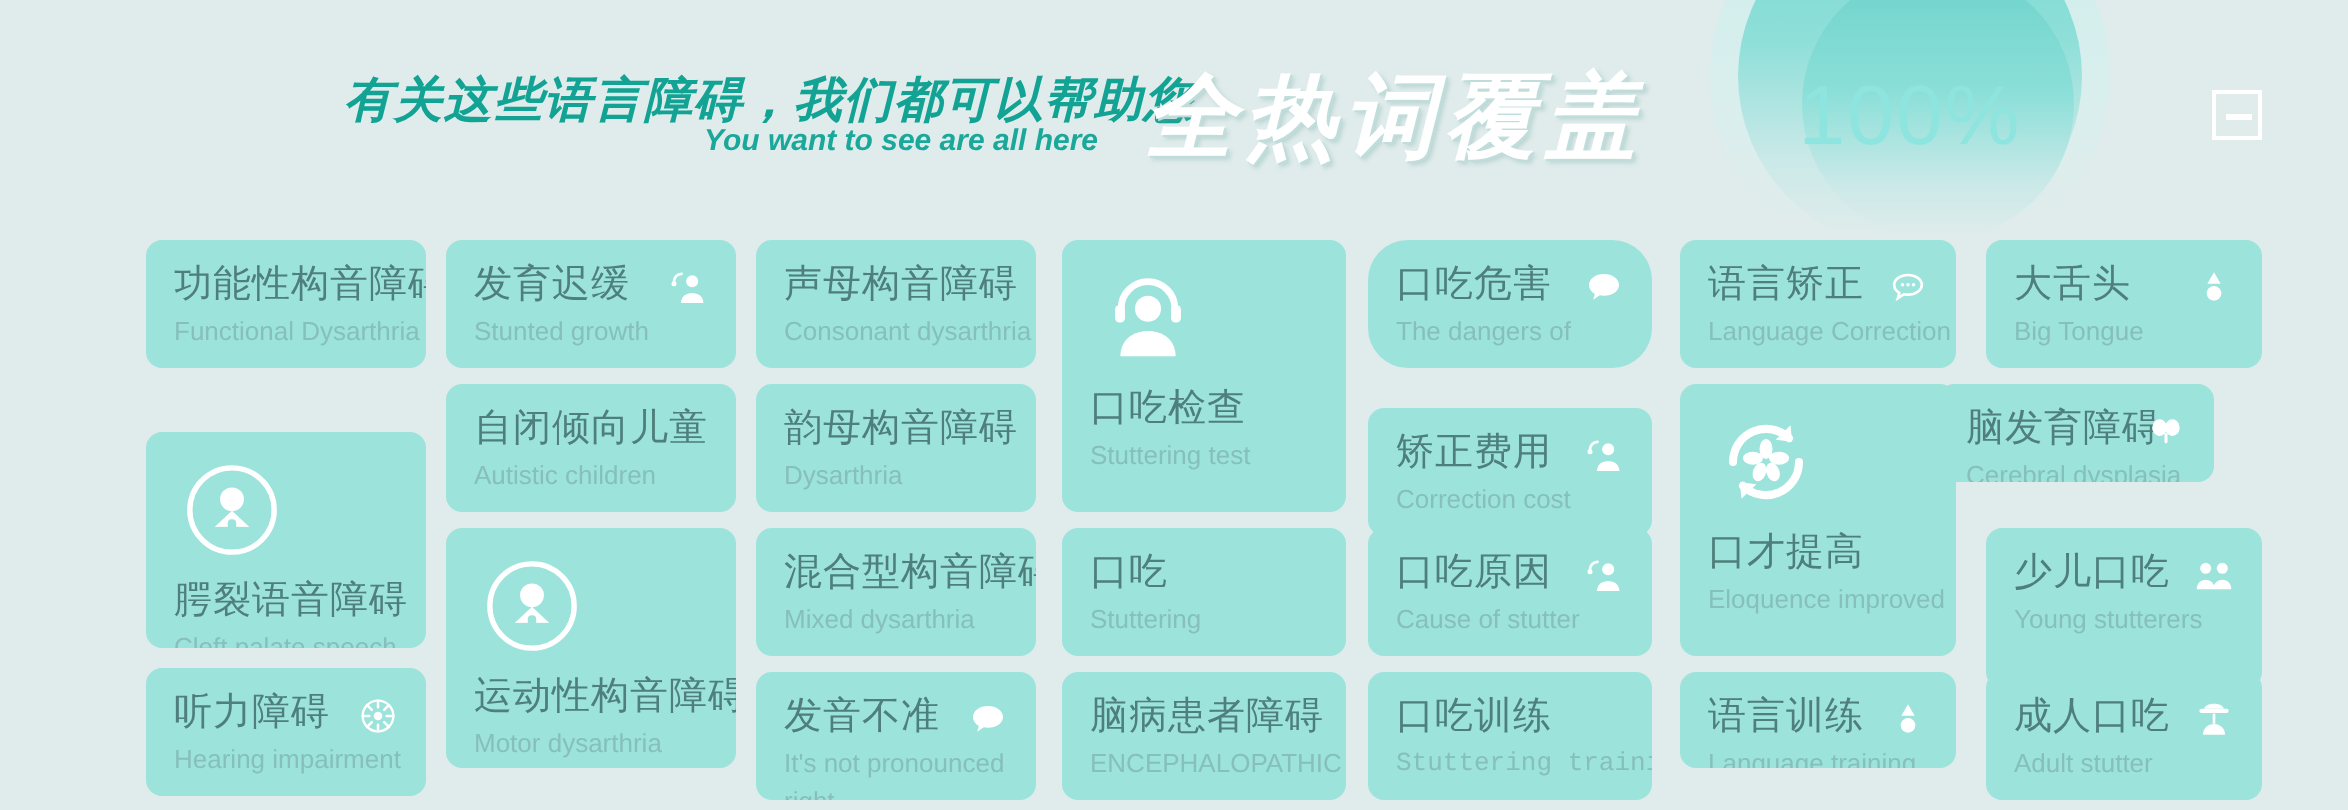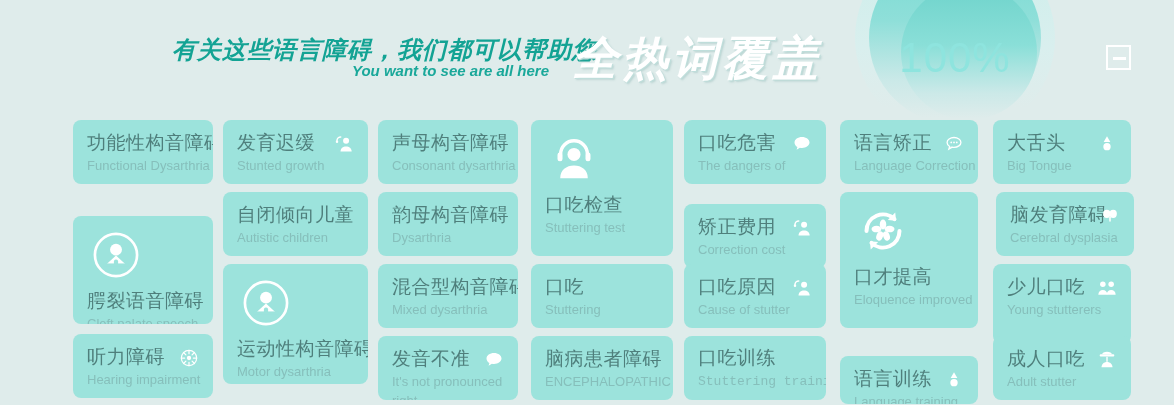--- a/index.html
+++ b/index.html
@@ -182,21 +182,21 @@
         <div class="en">Stuttering test</div>
       </div>
       <div class="tile" style="left: 531px; top: 152px; width: 142px; height: 64px;">
         <div class="cn">口吃</div>
         <div class="en">Stuttering</div>
       </div>
       <div class="tile" style="left: 531px; top: 224px; width: 142px; height: 64px;">
         <div class="cn">脑病患者障碍</div>
         <div class="en">ENCEPHALOPATHIC</div>
       </div>
-      <div class="tile" style="left: 684px; top: 8px; width: 142px; height: 64px;">
+      <div class="tile" style="left: 684px; top: 8px; width: 142px; height: 64px; border-radius: 20px;">
         <svg width="20" height="20" viewBox="0 0 24 24" class="corner">
           <path d="M12 3.6c5 0 9 2.9 9 6.6 0 3.6-4 6.5-9 6.5-.9 0-1.7-.1-2.5-.3l-4 2.6 1-3.4C4.3 14.4 3 12.4 3 10.2c0-3.7 4-6.6 9-6.6z" fill="#ffffff"></path>
         </svg>
         <div class="cn">口吃危害</div>
         <div class="en">The dangers of</div>
       </div>
       <div class="tile" style="left: 684px; top: 80px; width: 142px; height: 64px; margin-top: 12px;">
         <svg width="20" height="20" viewBox="0 0 24 24" class="corner">
           <path d="M3.5 8.5c0-3 2.2-5 4.6-5" fill="none" stroke="#ffffff" stroke-width="1.7" stroke-linecap="round"></path>
           <circle cx="3.6" cy="9.4" r="1.5" fill="#ffffff"></circle>
@@ -238,37 +238,37 @@
           <path d="M5.6 21.6l-.4-4.3 4.3.5z" fill="#ffffff"></path>
           <ellipse cx="12" cy="8.6" rx="1.7" ry="2.6" fill="#ffffff"></ellipse>
           <ellipse cx="15.4" cy="11" rx="2.6" ry="1.7" fill="#ffffff"></ellipse>
           <ellipse cx="8.6" cy="11" rx="2.6" ry="1.7" fill="#ffffff"></ellipse>
           <ellipse cx="10.3" cy="14.6" rx="1.7" ry="2.5" transform="rotate(20 10.3 14.6)" fill="#ffffff"></ellipse>
           <ellipse cx="13.8" cy="14.6" rx="1.7" ry="2.5" transform="rotate(-20 13.8 14.6)" fill="#ffffff"></ellipse>
         </svg>
         <div class="cn">口才提高</div>
         <div class="en">Eloquence improved</div>
       </div>
-      <div class="tile" style="left: 840px; top: 224px; width: 138px; height: 48px; margin-top: 20px;">
+      <div class="tile" style="left: 840px; top: 224px; width: 138px; height: 48px;">
         <svg width="20" height="20" viewBox="0 0 24 24" class="corner">
           <path d="M12 2.6 L16 9.5 H8 Z" fill="#ffffff"></path>
           <circle cx="12" cy="15.2" r="4.4" fill="#ffffff"></circle>
         </svg>
         <div class="cn">语言训练</div>
         <div class="en">Language training</div>
       </div>
       <div class="tile" style="left: 993px; top: 8px; width: 138px; height: 64px;">
         <svg width="20" height="20" viewBox="0 0 24 24" class="corner">
           <path d="M12 2.6 L16 9.5 H8 Z" fill="#ffffff"></path>
           <circle cx="12" cy="15.2" r="4.4" fill="#ffffff"></circle>
         </svg>
         <div class="cn">大舌头</div>
         <div class="en">Big Tongue</div>
       </div>
-      <div class="tile" style="left: 996px; top: 80px; width: 138px; height: 64px;">
+      <div class="tile" style="left: 969px; top: 80px; width: 138px; height: 49px;">
         <svg width="20" height="20" viewBox="0 0 24 24" class="corner">
           <ellipse cx="8.2" cy="9.4" rx="4.4" ry="5" fill="#ffffff"></ellipse>
           <ellipse cx="15.8" cy="9.4" rx="4.4" ry="5" fill="#ffffff"></ellipse>
           <rect x="11.1" y="12.6" width="1.8" height="6.2" rx=".9" fill="#ffffff"></rect>
         </svg>
         <div class="cn">脑发育障碍</div>
         <div class="en">Cerebral dysplasia</div>
       </div>
       <div class="tile" style="left: 993px; top: 152px; width: 138px; height: 80px;">
         <svg width="20" height="20" viewBox="0 0 24 24" class="corner">

